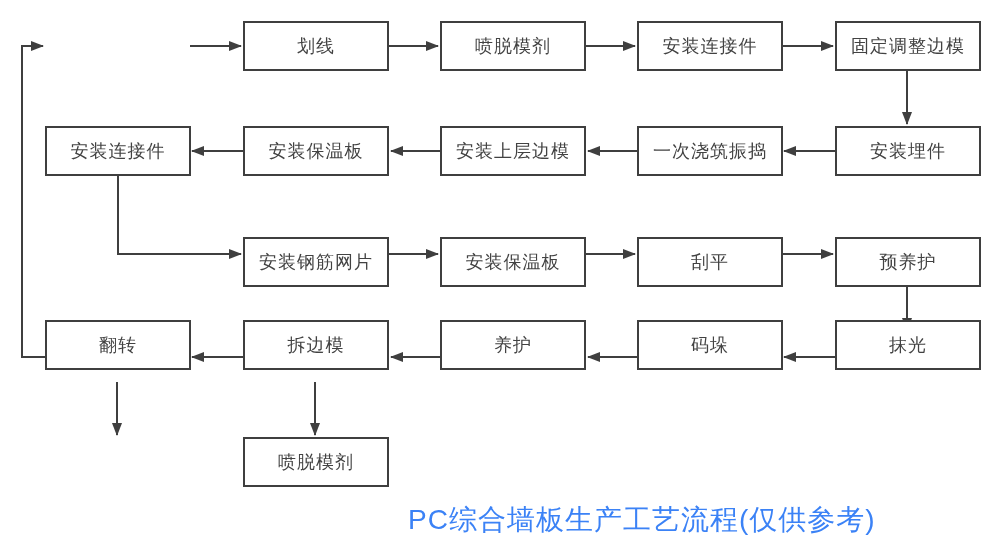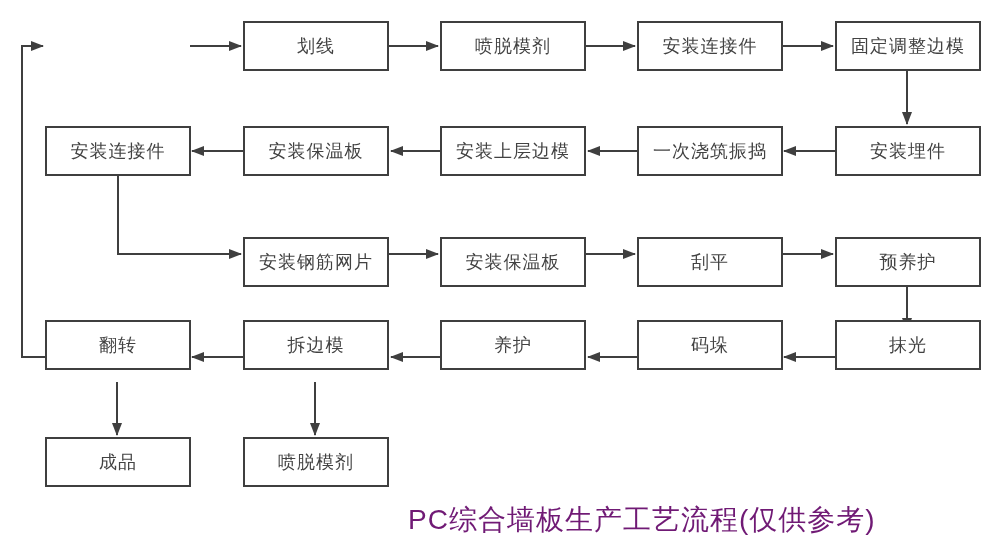--- a/index.html
+++ b/index.html
@@ -10,21 +10,21 @@
   #edges{position:absolute;left:0;top:0;width:1000px;height:558px;}
   .node{
     position:absolute;width:146px;height:50px;box-sizing:border-box;
     border:2px solid #3f3f3f;background:#ffffff;
     display:flex;align-items:center;justify-content:center;
     font-size:18px;color:#424242;letter-spacing:1px;white-space:nowrap;
   }
   .r1{top:21px}.r2{top:126px}.r3{top:237px}.r4{top:320px}.r5{top:437px}
   .c1{left:45px}.c2{left:243px}.c3{left:440px}.c4{left:637px}.c5{left:835px}
   #caption{
-    position:absolute;left:408px;top:501px;font-size:28px;color:#701a75;
+    position:absolute;left:408px;top:501px;font-size:28px;color:#3b82f6;
     letter-spacing:1px;white-space:nowrap;
   }
   .edge{stroke:#3f3f3f;stroke-width:2;fill:none;}
 </style>
 </head>
 <body>
 
 <div id="canvas">
 
   <svg id="edges" viewBox="0 0 1000 558" xmlns="http://www.w3.org/2000/svg">
@@ -80,17 +80,16 @@
   <div class="node r3 c3">安装保温板</div>
   <div class="node r3 c4">刮平</div>
   <div class="node r3 c5">预养护</div>
 
   <div class="node r4 c1">翻转</div>
   <div class="node r4 c2">拆边模</div>
   <div class="node r4 c3">养护</div>
   <div class="node r4 c4">码垛</div>
   <div class="node r4 c5">抹光</div>
 
-  <div class="node r5 c1">成品</div>
   <div class="node r5 c2">喷脱模剂</div>
 
   <div id="caption">PC综合墙板生产工艺流程(仅供参考)</div>
 </div>
 
 </body></html>

